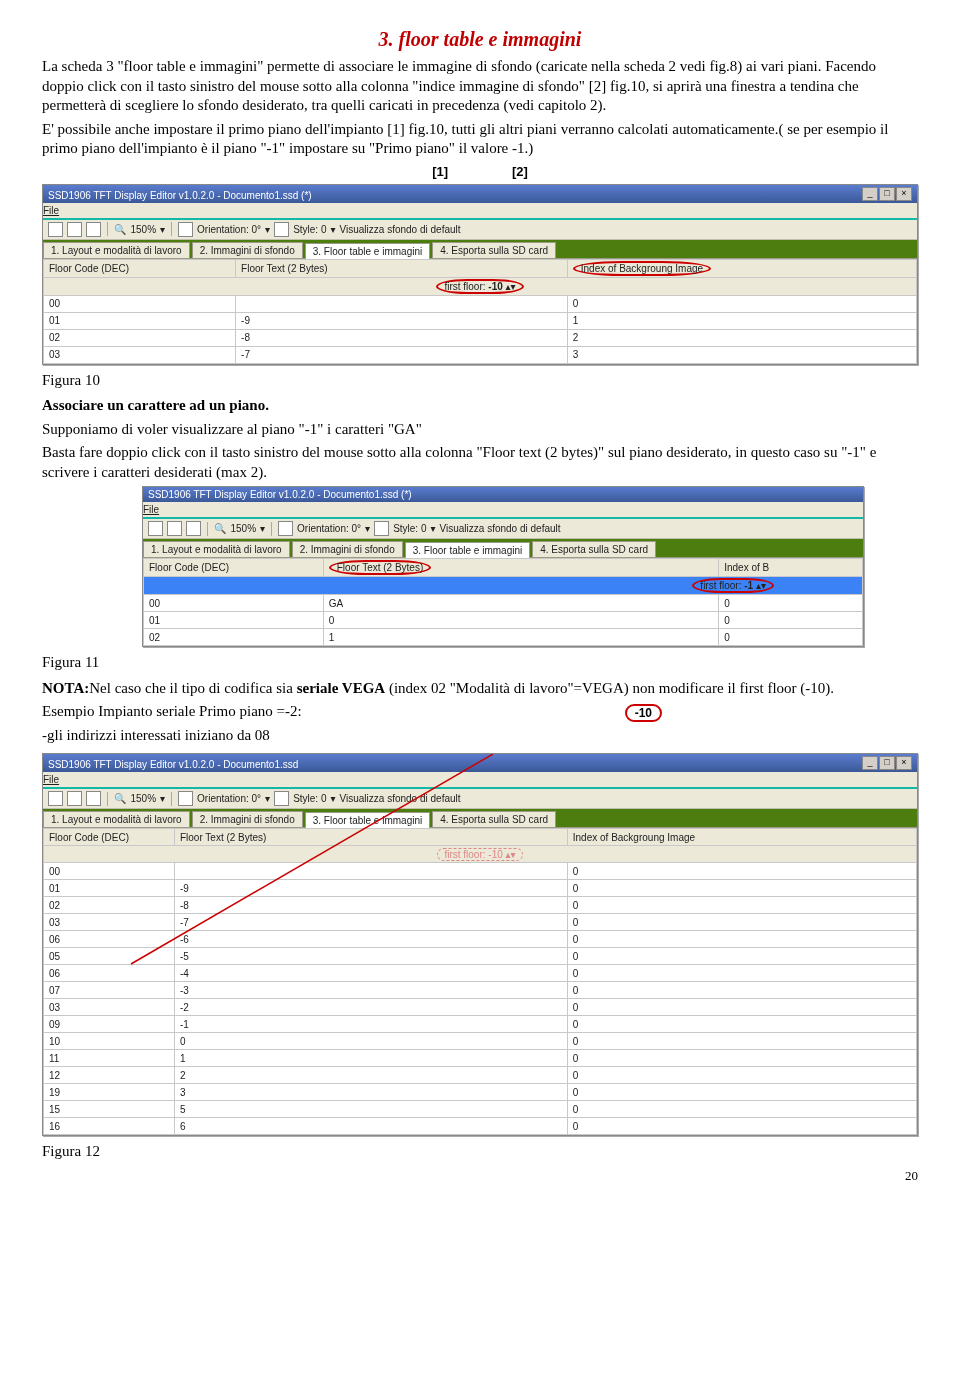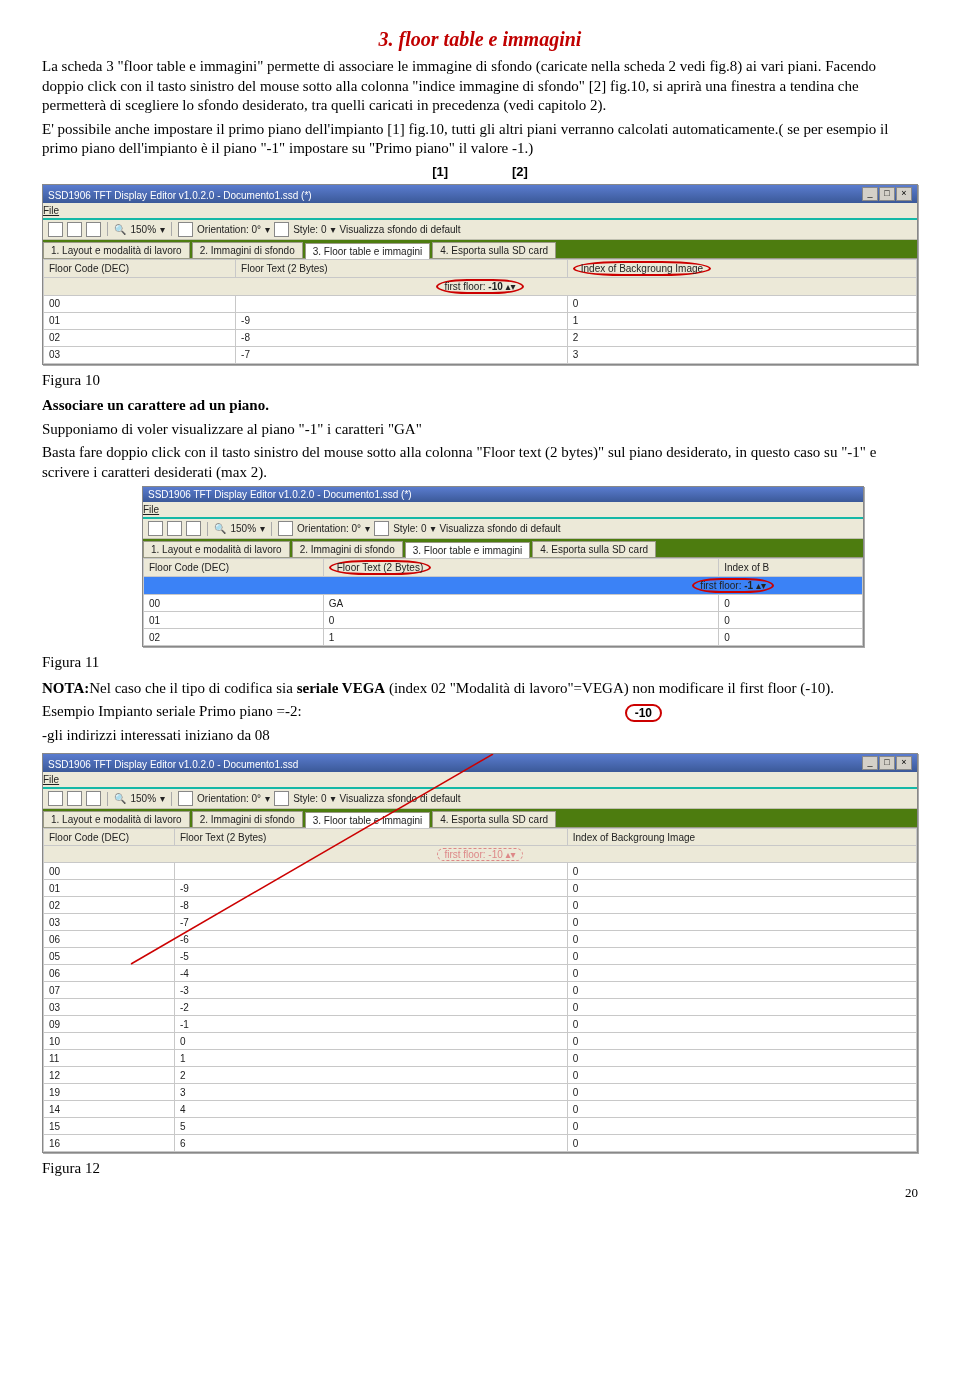--- a/index.html
+++ b/index.html
@@ -267,25 +267,20 @@
           <td>12</td>
           <td>2</td>
           <td>0</td>
         </tr>
         <tr>
           <td>19</td>
           <td>3</td>
           <td>0</td>
         </tr>
         <tr>
-          <td>14</td>
-          <td>4</td>
-          <td>0</td>
-        </tr>
-        <tr>
           <td>15</td>
           <td>5</td>
           <td>0</td>
         </tr>
         <tr>
           <td>16</td>
           <td>6</td>
           <td>0</td>
         </tr>
       </tbody>

